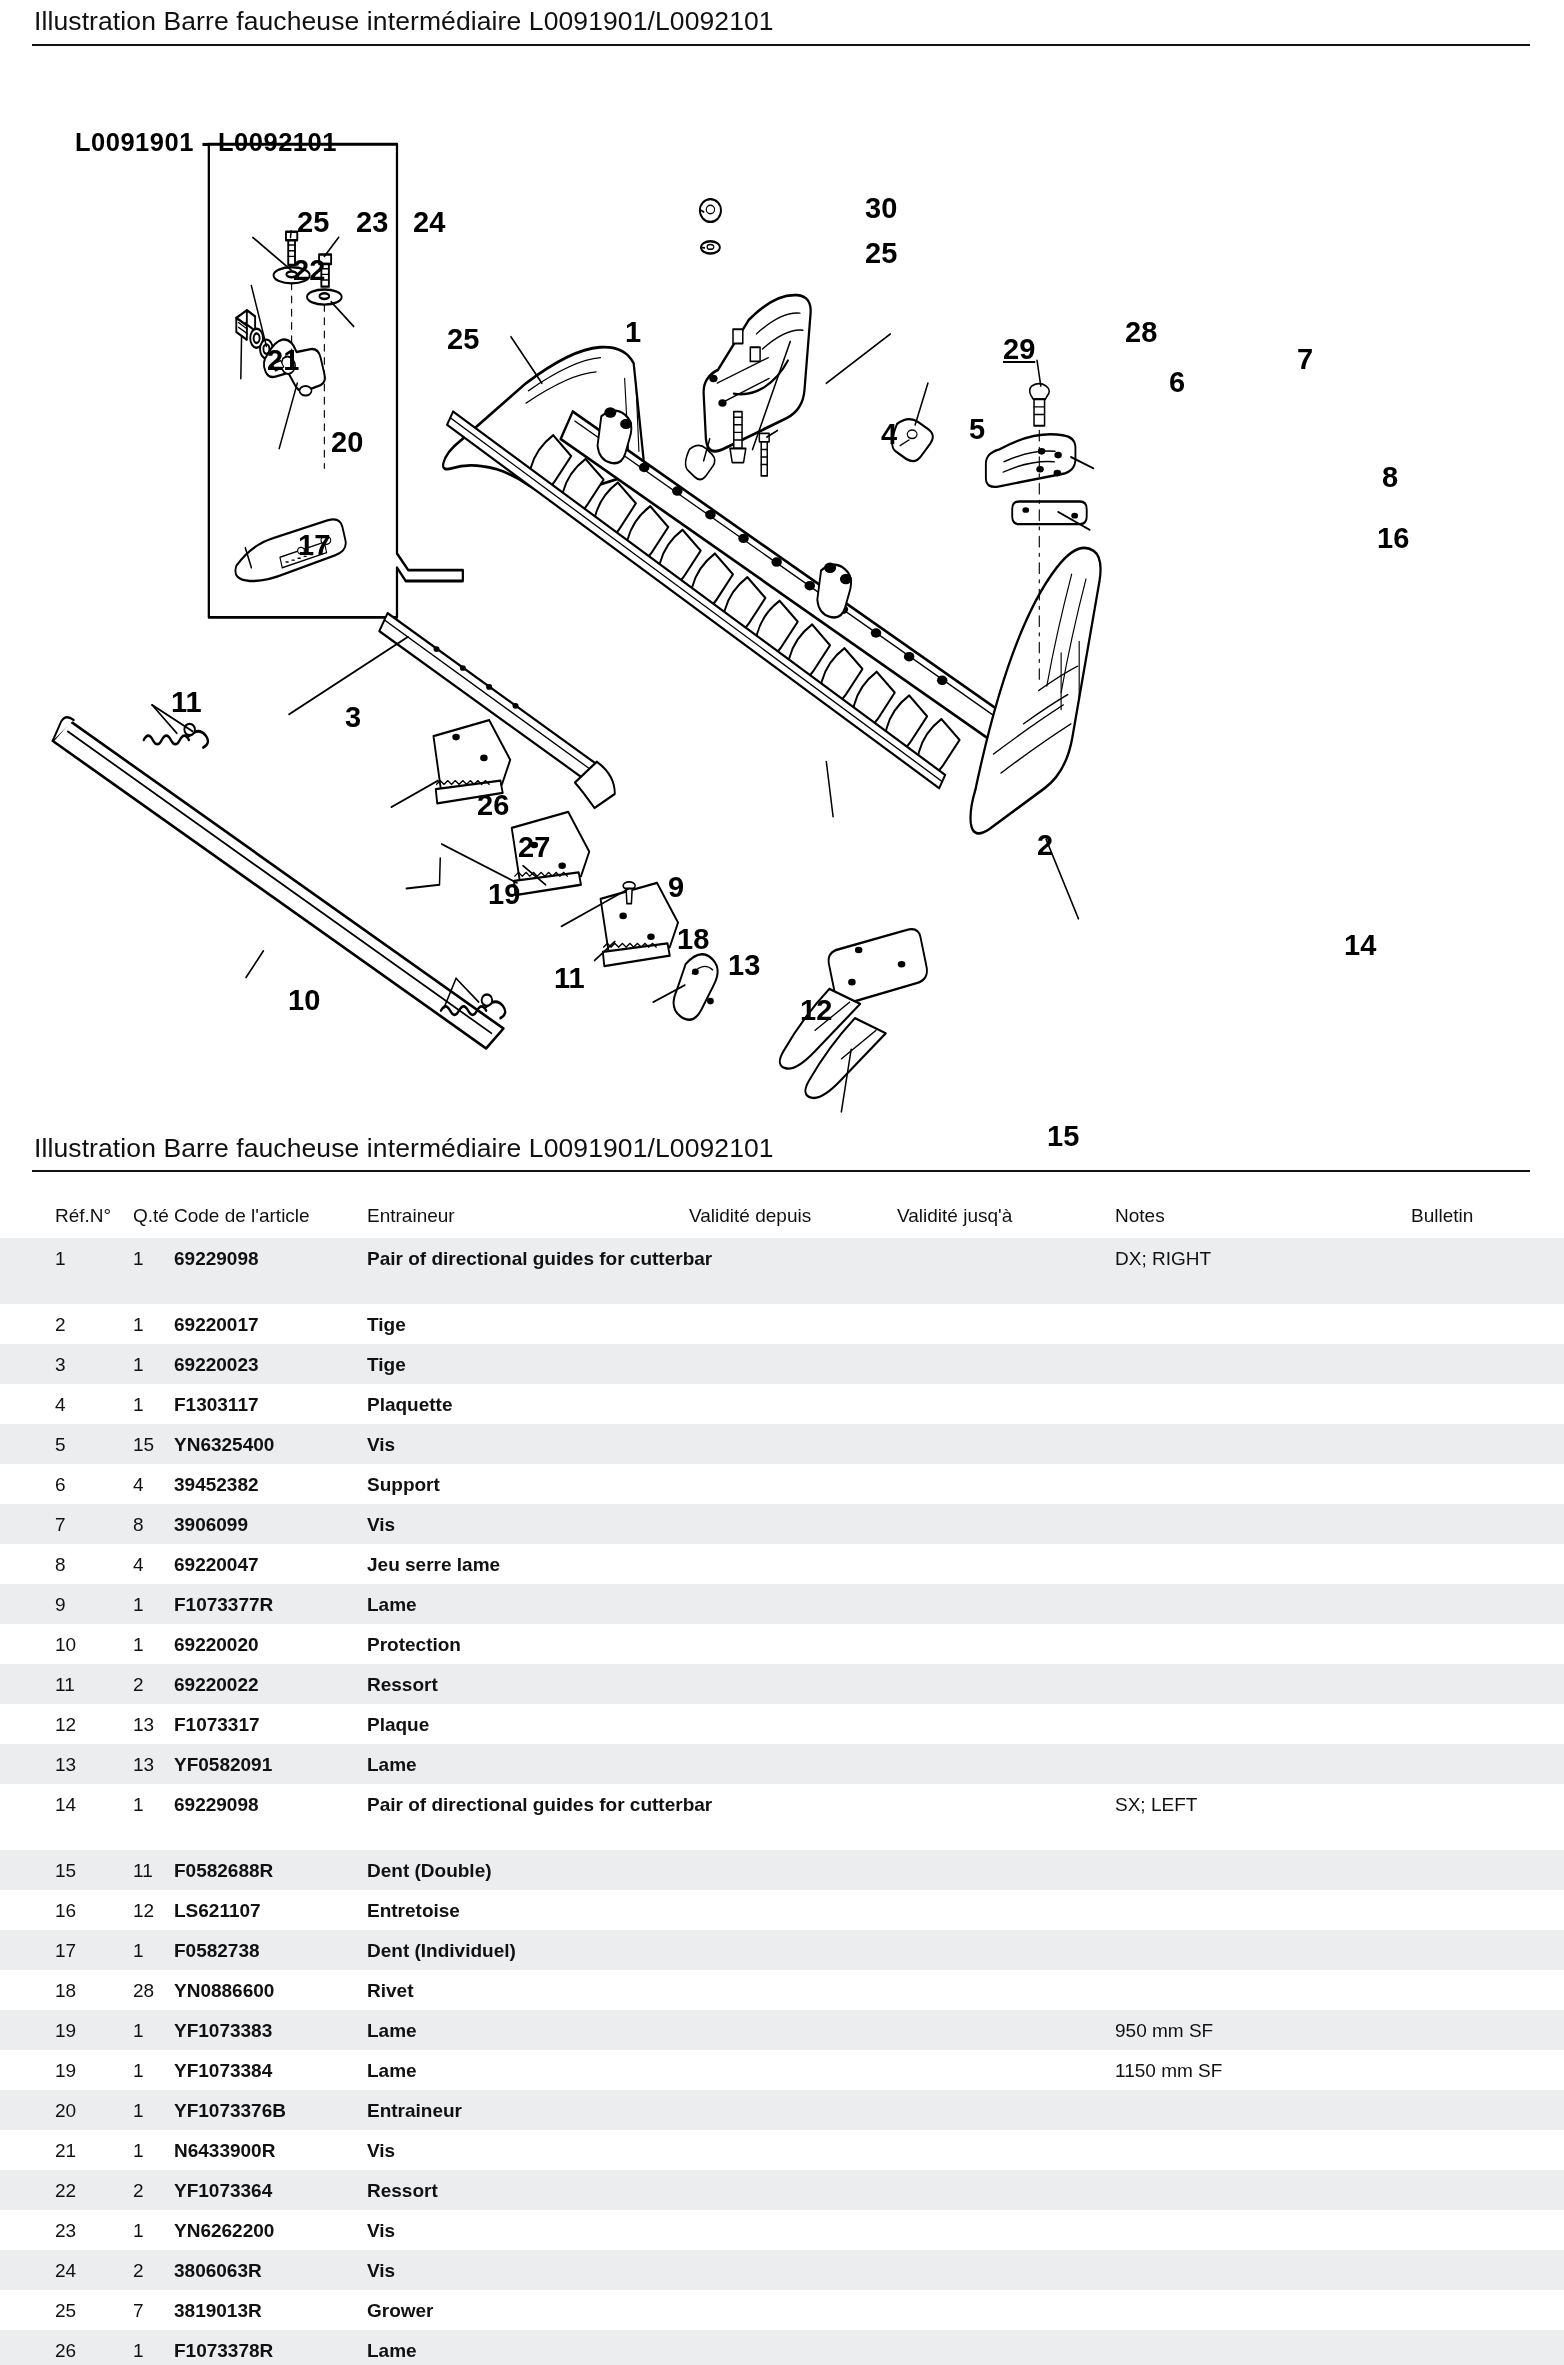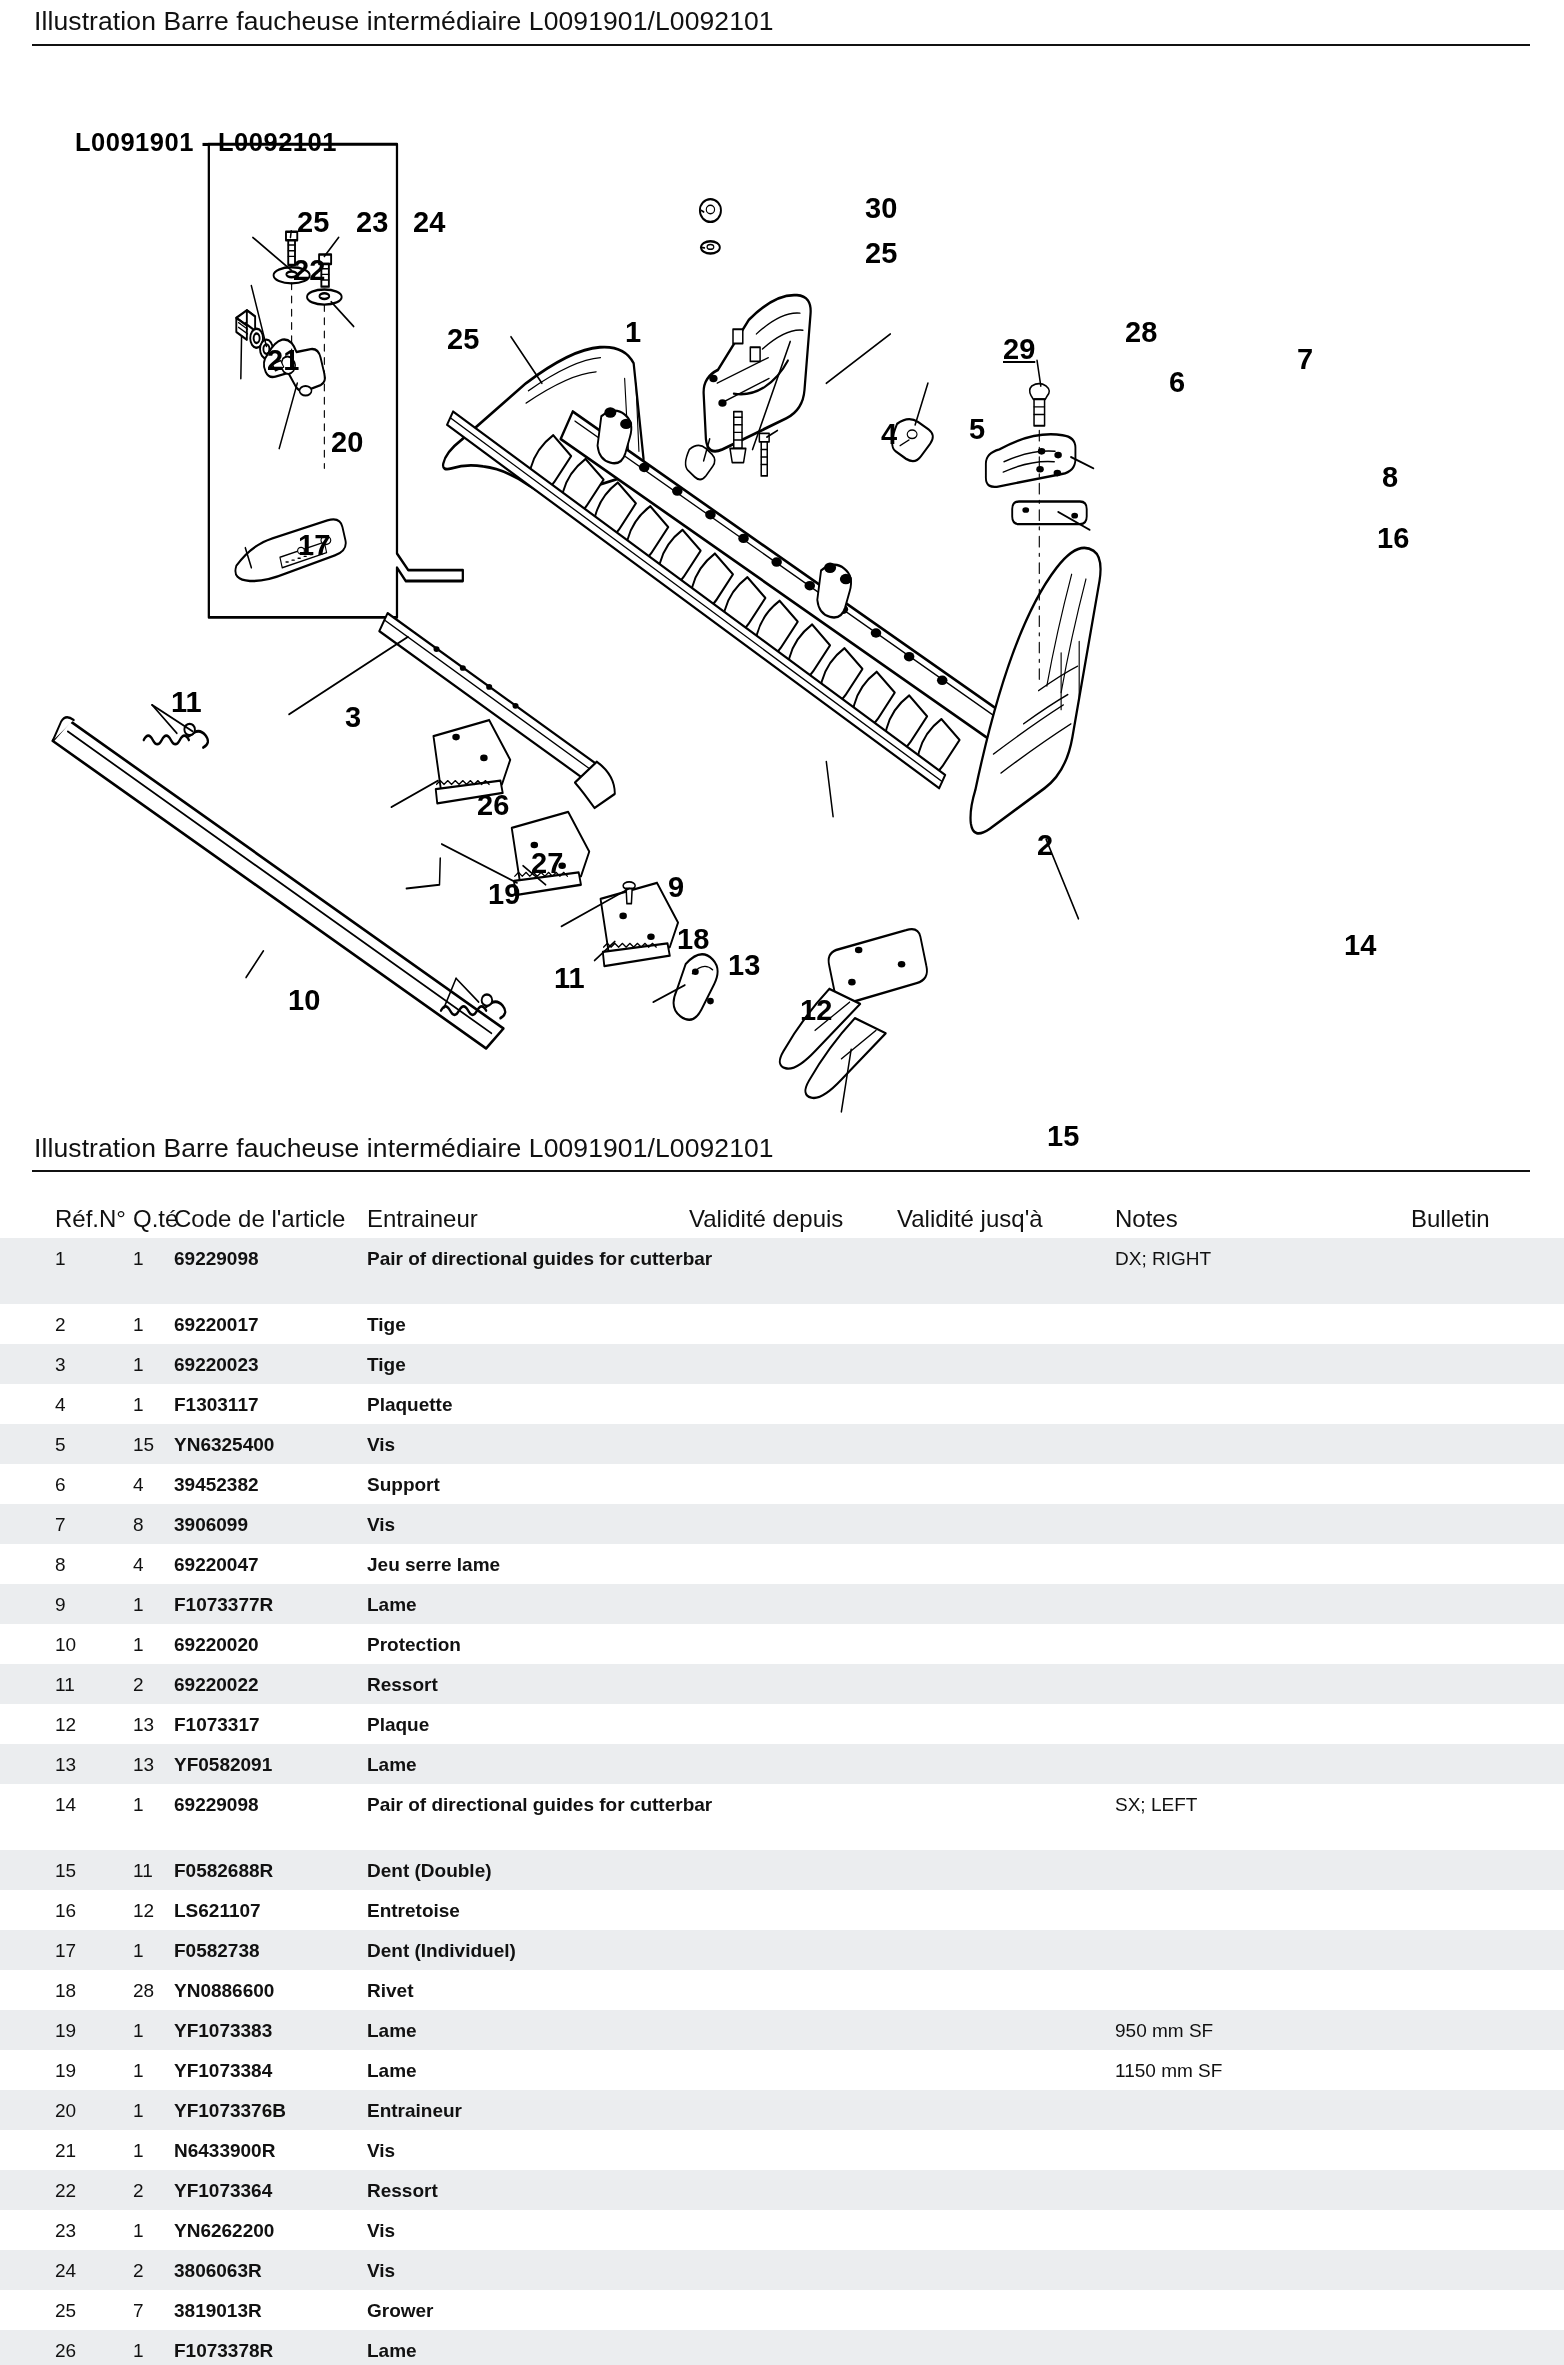--- a/index.html
+++ b/index.html
@@ -77,21 +77,21 @@
     top: 1197px;
     width: 1564px;
   }
   .tbl-head {
     position: relative;
     height: 41px;
   }
   .tbl-head .cell {
     position: absolute;
     top: 7.6px;
-    font-size: 24px;
+    font-size: 19px;
     font-weight: 400;
     color: #111;
     white-space: nowrap;
   }
   .tbl-body { position: relative; }
   .trow {
     position: relative;
     width: 1564px;
     box-sizing: border-box;
   }
@@ -465,21 +465,21 @@
       <div class="callout" style="left: 881px; top: 368px;">4</div>
       <div class="callout" style="left: 969px; top: 363px;">5</div>
       <div class="callout" style="left: 1169px; top: 316px;">6</div>
       <div class="callout" style="left: 1297px; top: 293px;">7</div>
       <div class="callout" style="left: 1382px; top: 411px;">8</div>
       <div class="callout" style="left: 1377px; top: 472px;">16</div>
       <div class="callout" style="left: 298px; top: 479px;">17</div>
       <div class="callout" style="left: 171px; top: 636px;">11</div>
       <div class="callout" style="left: 345px; top: 651px;">3</div>
       <div class="callout" style="left: 477px; top: 739px;">26</div>
-      <div class="callout" style="left: 531px; top: 781px; margin-top: 16px;">27</div>
+      <div class="callout" style="left: 518px; top: 781px;">27</div>
       <div class="callout" style="left: 488px; top: 828px;">19</div>
       <div class="callout" style="left: 668px; top: 821px;">9</div>
       <div class="callout" style="left: 677px; top: 873px;">18</div>
       <div class="callout" style="left: 728px; top: 899px;">13</div>
       <div class="callout" style="left: 800px; top: 944px;">12</div>
       <div class="callout" style="left: 554px; top: 912px;">11</div>
       <div class="callout" style="left: 288px; top: 934px;">10</div>
       <div class="callout" style="left: 1037px; top: 779px;">2</div>
       <div class="callout" style="left: 1047px; top: 1070px;">15</div>
       <div class="callout" style="left: 1344px; top: 879px;">14</div>

